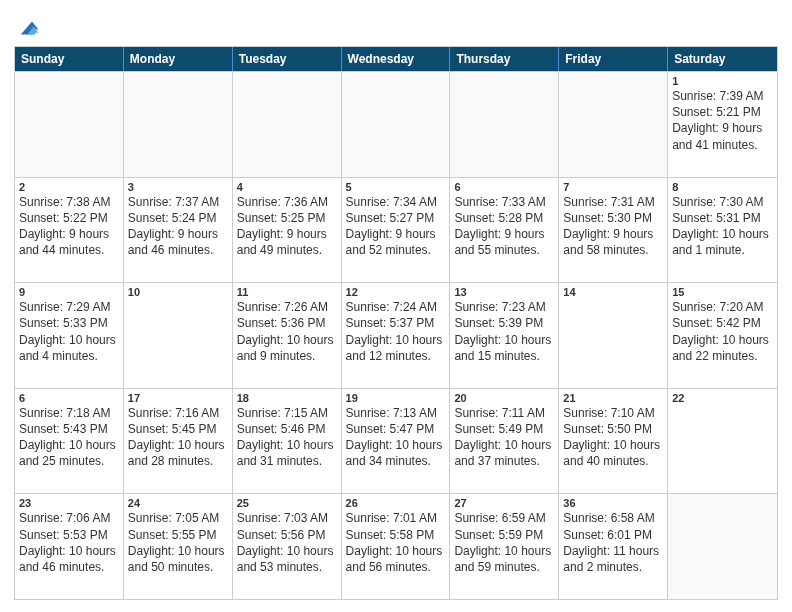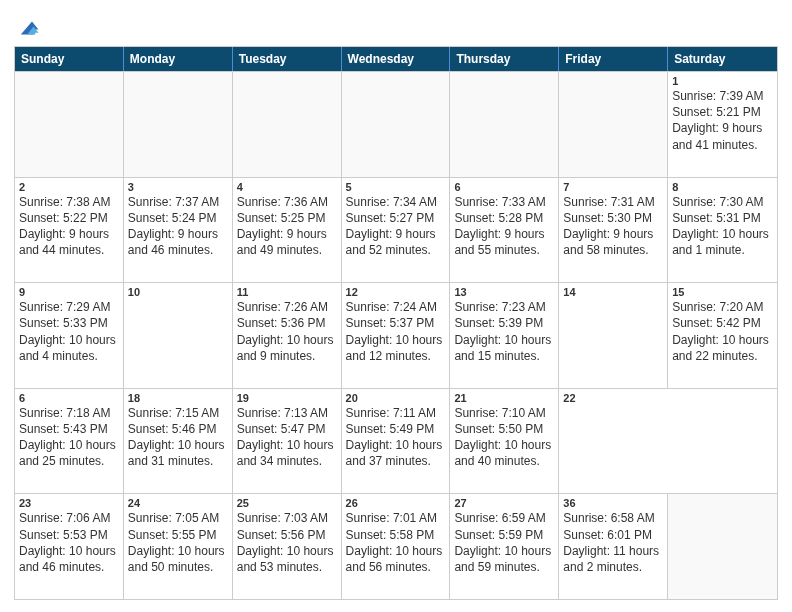--- a/index.html
+++ b/index.html
@@ -212,20 +212,24 @@
             <span class="day-num">15</span>
             <div class="cell-text">Sunrise: 7:20 AM<br>Sunset: 5:42 PM<br>Daylight: 10 hours and 22 minutes.</div>
           </div>
         </div>
         <div class="cal-row">
           <div class="cal-cell">
             <span class="day-num">6</span>
             <div class="cell-text">Sunrise: 7:18 AM<br>Sunset: 5:43 PM<br>Daylight: 10 hours and 25 minutes.</div>
           </div>
           <div class="cal-cell">
+            <span class="day-num">17</span>
+            <div class="cell-text">Sunrise: 7:16 AM<br>Sunset: 5:45 PM<br>Daylight: 10 hours and 28 minutes.</div>
+          </div>
+          <div class="cal-cell">
             <span class="day-num">18</span>
             <div class="cell-text">Sunrise: 7:15 AM<br>Sunset: 5:46 PM<br>Daylight: 10 hours and 31 minutes.</div>
           </div>
           <div class="cal-cell">
             <span class="day-num">19</span>
             <div class="cell-text">Sunrise: 7:13 AM<br>Sunset: 5:47 PM<br>Daylight: 10 hours and 34 minutes.</div>
           </div>
           <div class="cal-cell">
             <span class="day-num">20</span>
             <div class="cell-text">Sunrise: 7:11 AM<br>Sunset: 5:49 PM<br>Daylight: 10 hours and 37 minutes.</div>

